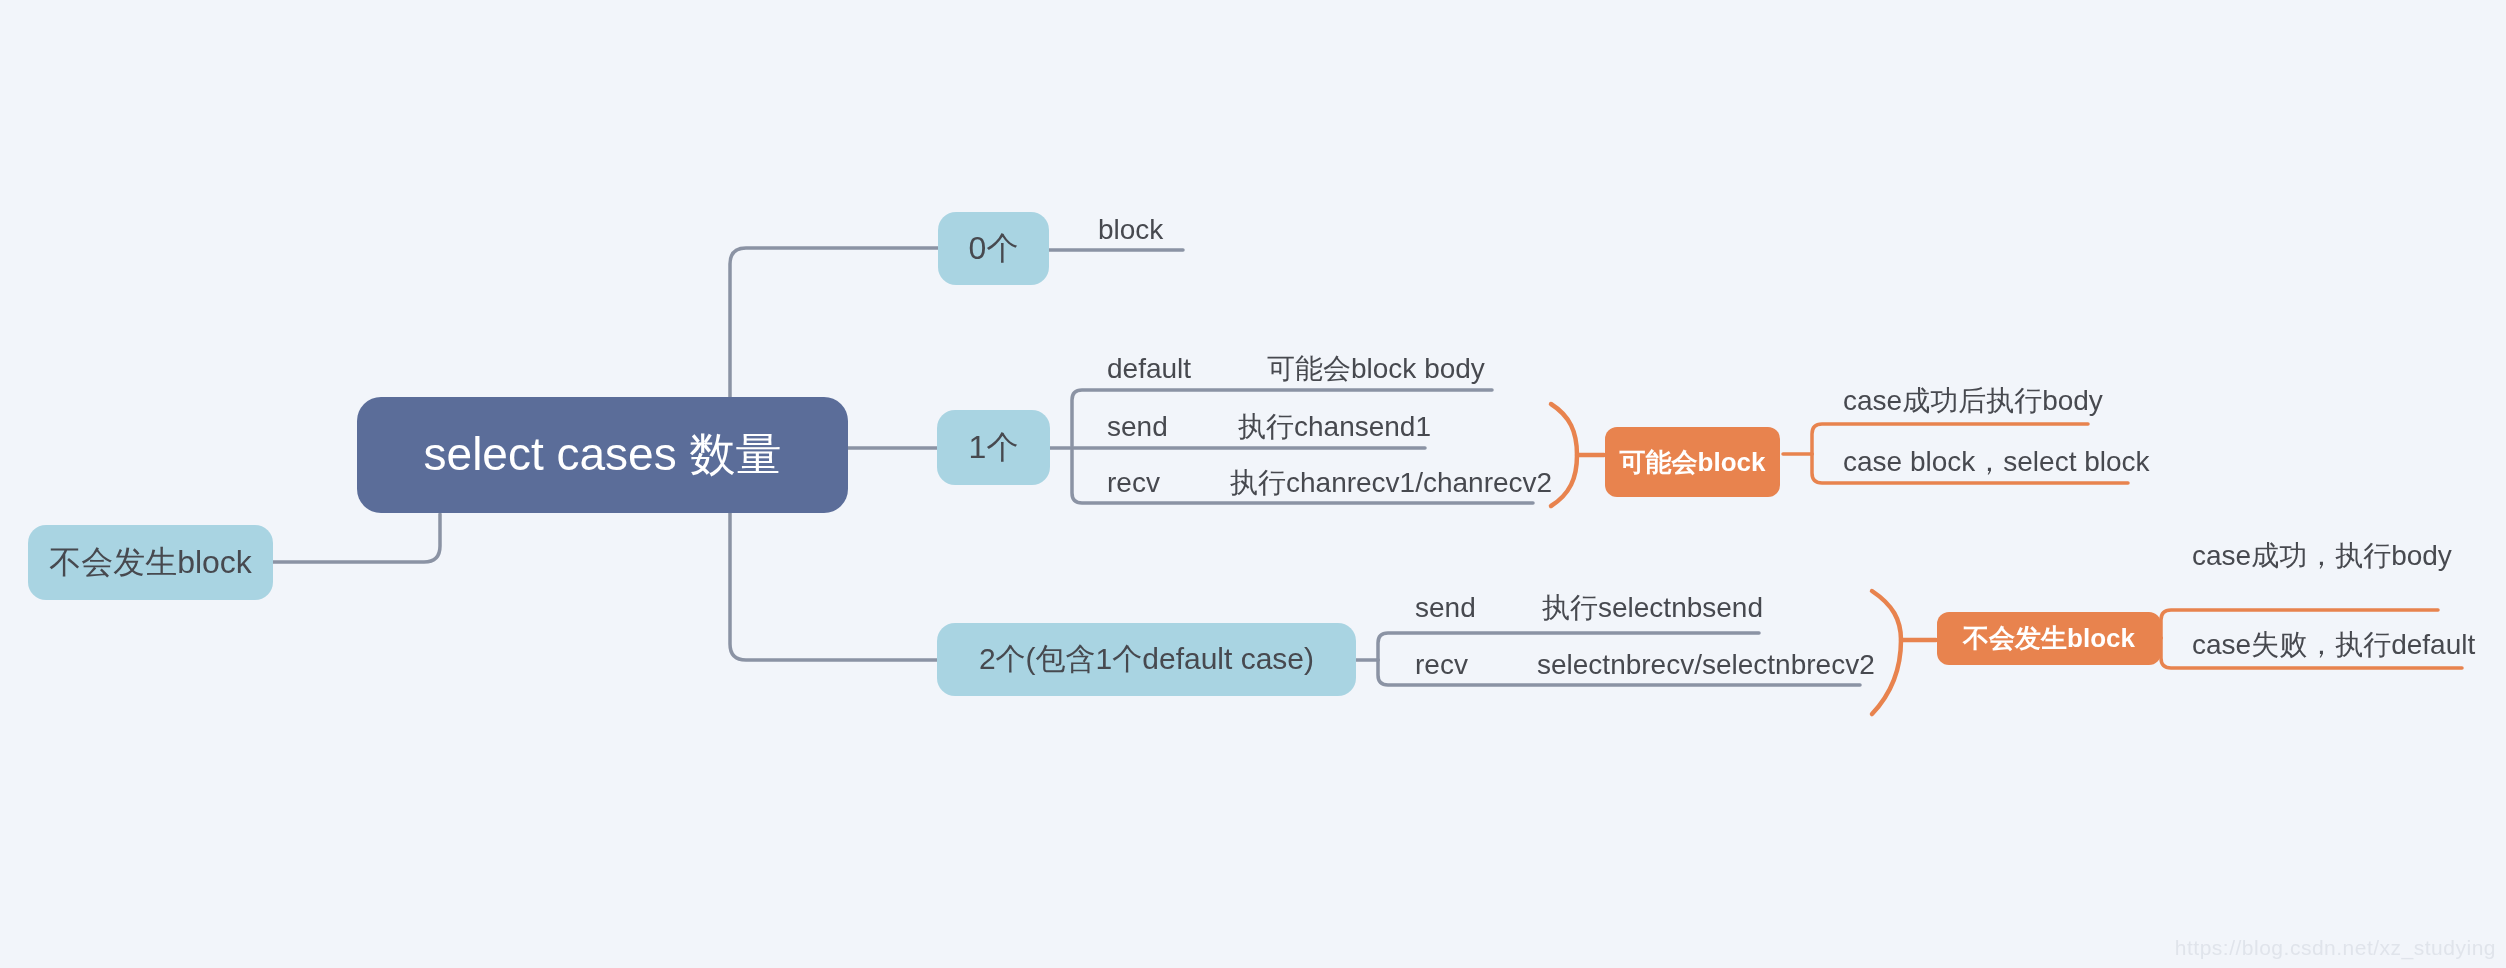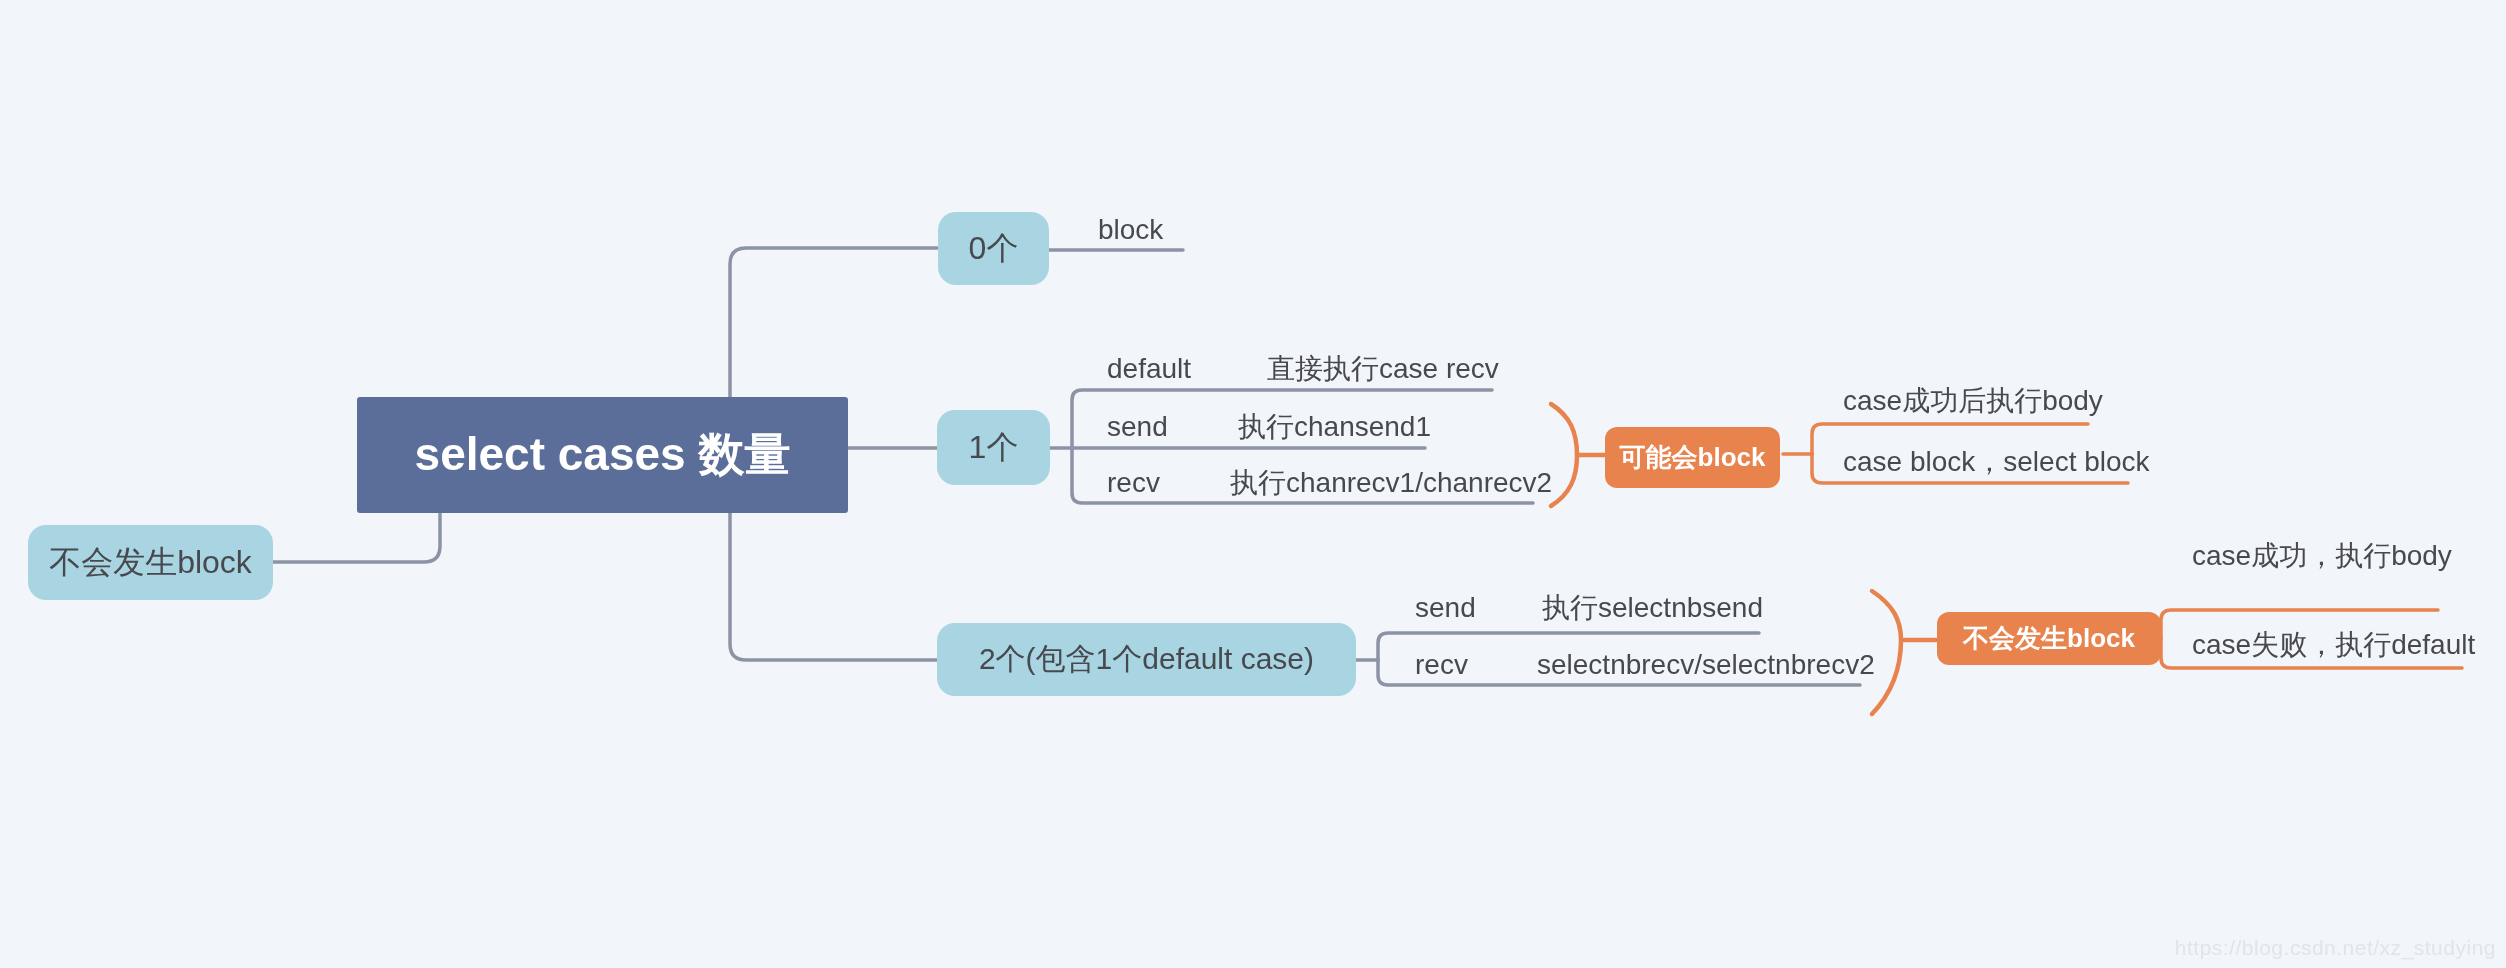--- a/index.html
+++ b/index.html
@@ -22,23 +22,23 @@
     display: flex;
     align-items: center;
     justify-content: center;
     box-sizing: border-box;
     color: var(--text, #47494f);
     white-space: nowrap;
   }
   .topic.blue  { background: var(--topic_fill, #a9d4e2); border-radius: 18px; }
   .topic.root  {
     background: var(--root_fill, #5b6d99);
-    border-radius: 3px;
+    border-radius: 24px;
     color: var(--text_light, #fff);
-    font-weight: bold;
+    font-weight: normal;
     font-size: 46px;
   }
   .topic.orangebox {
     background: var(--accent, #e8834e);
     border-radius: 12px;
     color: var(--text_light, #fff);
     font-weight: bold;
     font-size: 26px;
   }
   .lbl {
@@ -96,29 +96,29 @@
 
   <div class="topic blue" style="left:938px; top:212px; width:111px; height:73px; font-size:32px;">0个</div>
 
   <div class="topic blue" style="left:937px; top:410px; width:113px; height:75px; font-size:32px;">1个</div>
 
   <div class="topic blue" style="left:937px; top:623px; width:419px; height:73px; font-size:30px;">2个(包含1个default case)</div>
 
   <span class="lbl" style="left:1098px; top:216px;">block</span>
 
   <span class="lbl" style="left:1107px; top:355px;">default</span>
-  <span class="lbl" style="left:1267px; top:355px;">直接执行case recv</span>
+  <span class="lbl" style="left:1267px; top:355px;">可能会block body</span>
 
   <span class="lbl" style="left:1107px; top:413px;">send</span>
   <span class="lbl" style="left:1238px; top:413px;">执行chansend1</span>
 
   <span class="lbl" style="left:1107px; top:469px;">recv</span>
   <span class="lbl" style="left:1230px; top:469px;">执行chanrecv1/chanrecv2</span>
 
-  <div class="topic orangebox" style="left:1605px; top:427px; width:175px; height:61px;">可能会block</div>
+  <div class="topic orangebox" style="left:1605px; top:427px; width:175px; height:70px;">可能会block</div>
 
   <span class="lbl" style="left:1843px; top:387px;">case成功后执行body</span>
   <span class="lbl" style="left:1843px; top:448px;">case block，select block</span>
 
   <span class="lbl" style="left:1415px; top:594px;">send</span>
   <span class="lbl" style="left:1542px; top:594px;">执行selectnbsend</span>
 
   <span class="lbl" style="left:1415px; top:651px;">recv</span>
   <span class="lbl" style="left:1537px; top:651px;">selectnbrecv/selectnbrecv2</span>
 

